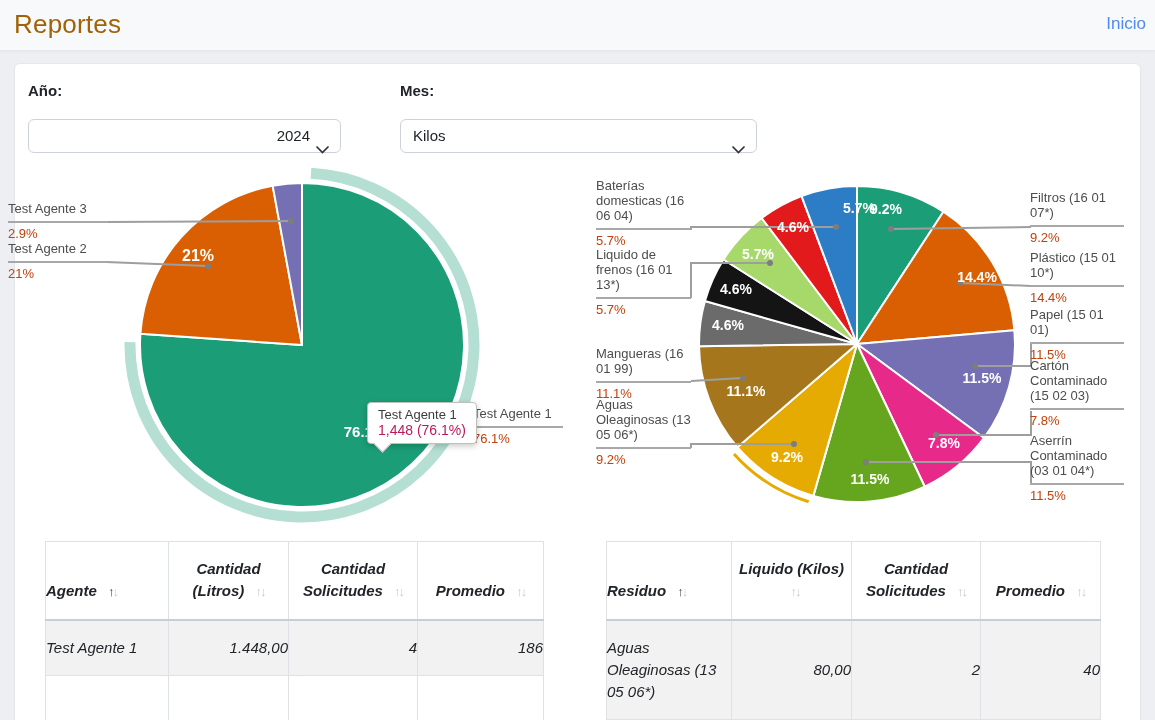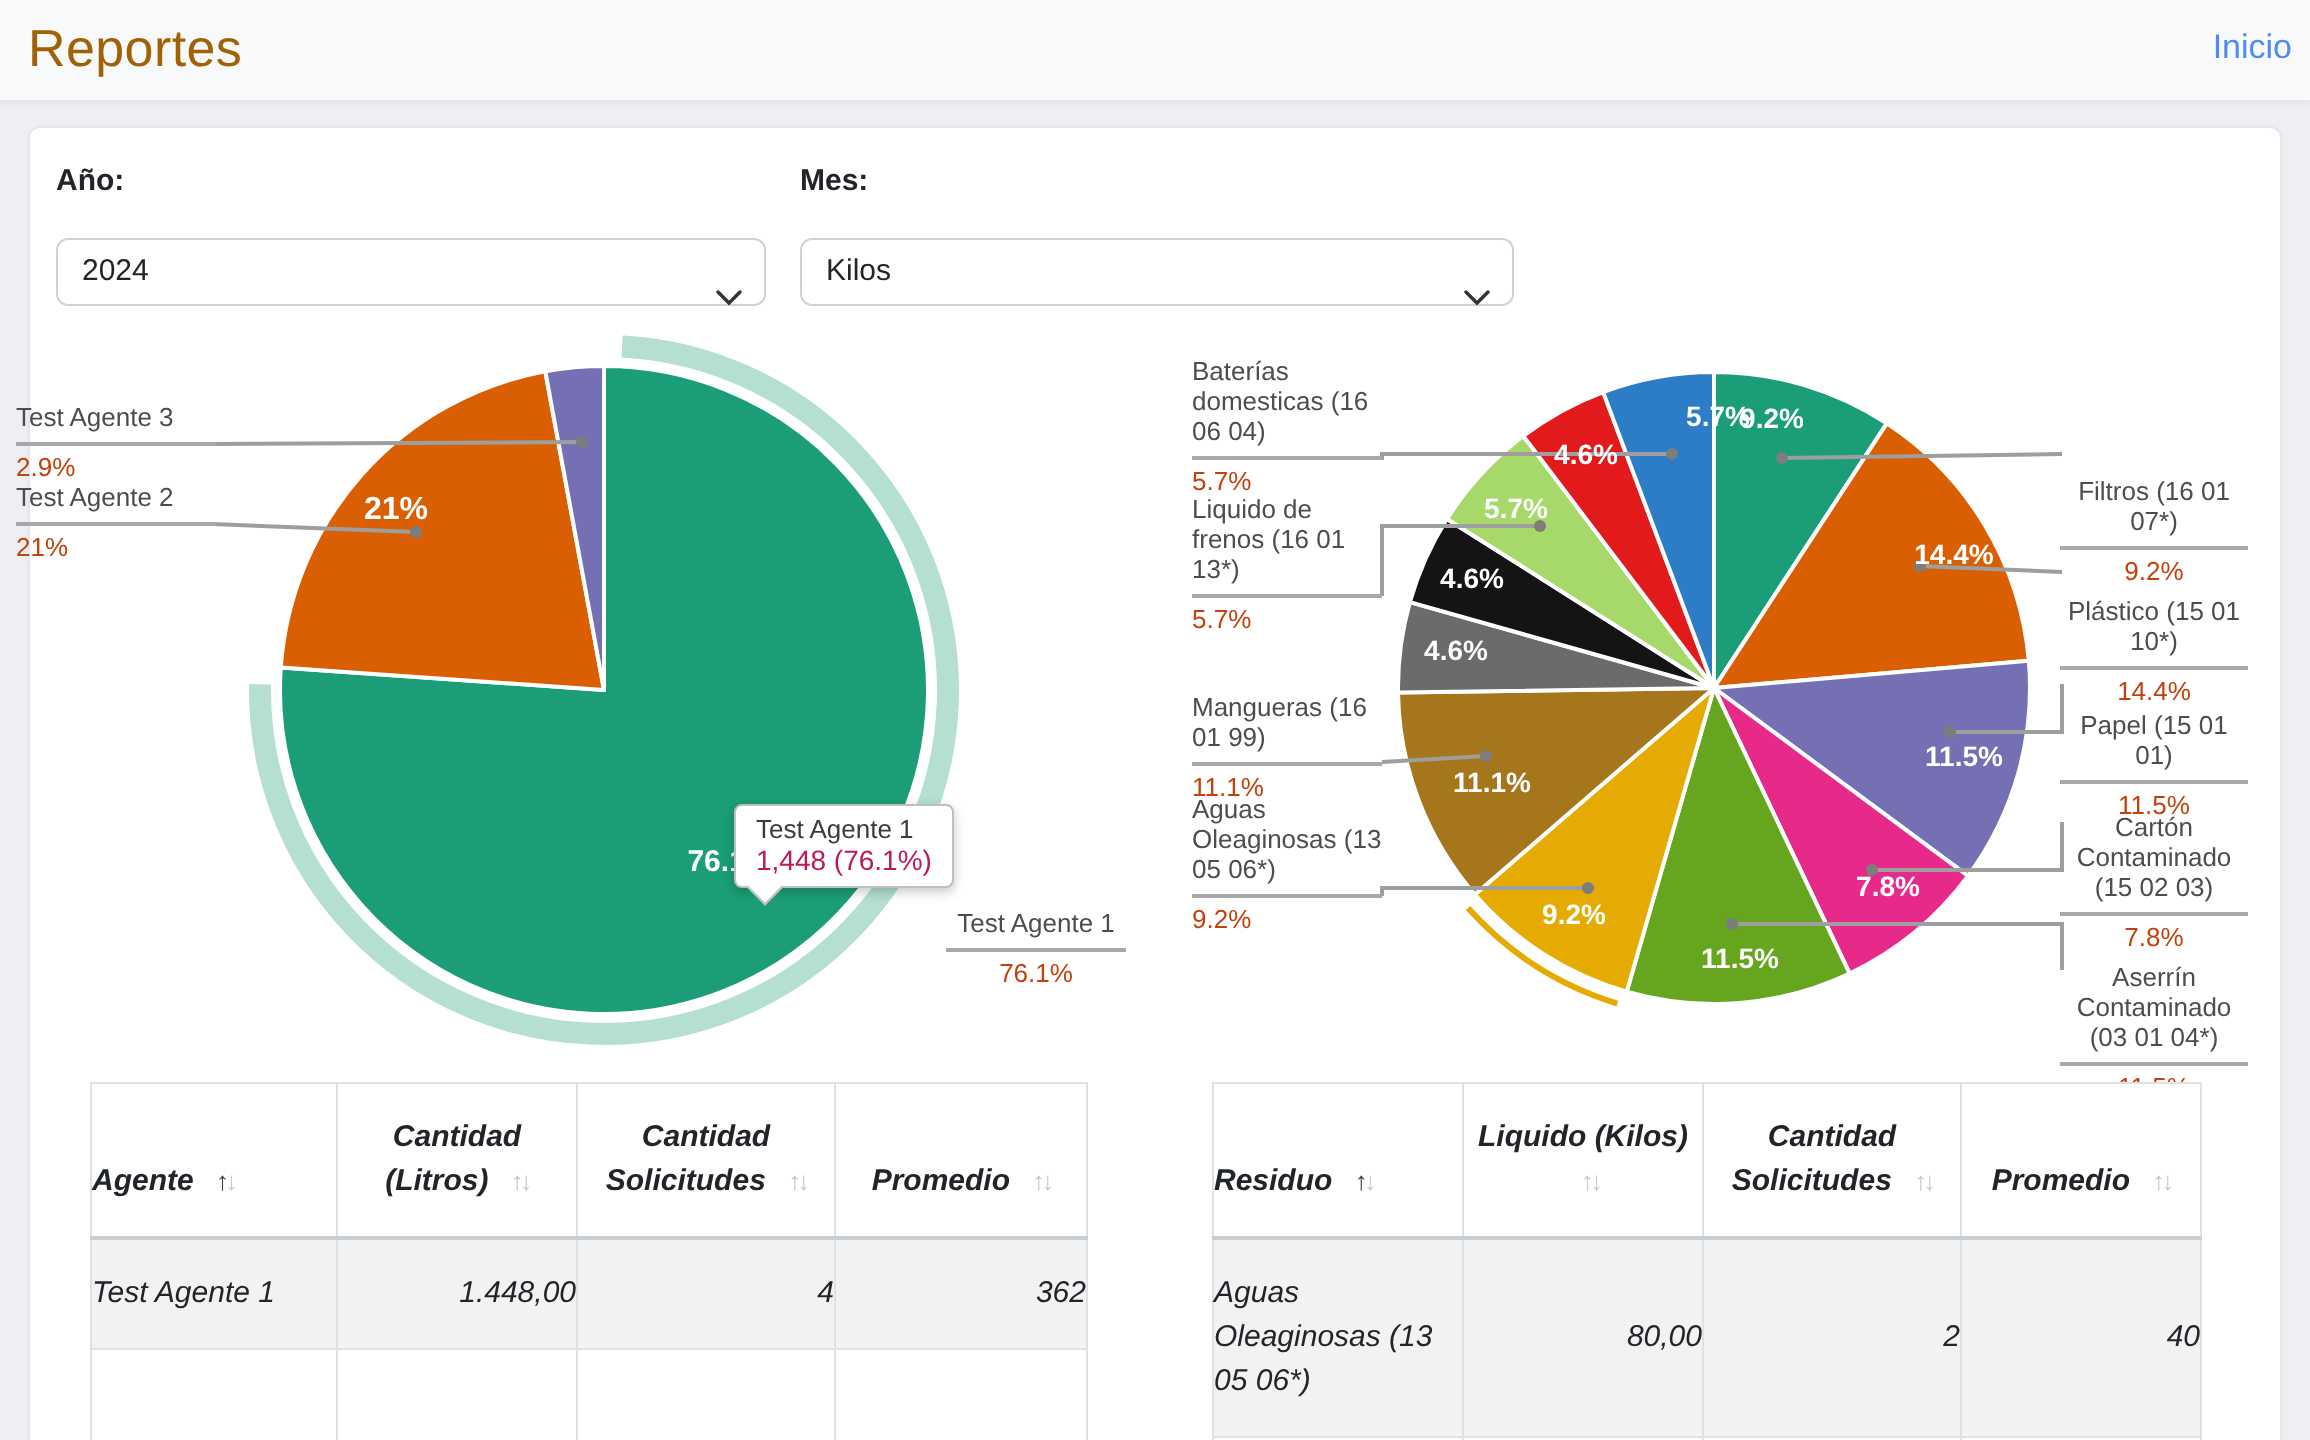--- a/index.html
+++ b/index.html
@@ -27,21 +27,21 @@
             border-radius:6px; font-size:15px; color:#212529; line-height:32px;
             padding:0 30px 0 12px; cursor:pointer; z-index:2; }
   .select .chev { position:absolute; right:11px; top:13px; }
 
   
   .charts-svg { position:absolute; left:0; top:0; width:1155px; height:720px;
                 z-index:2; pointer-events:none; }
   .cl { position:absolute; font-size:13px; line-height:15px; color:#4d4d4d; z-index:3; }
   .cl .cl-name { border-bottom:2px solid #a8a8a8; padding-bottom:5px; }
   .cl .cl-pct  { color:#c2410c; padding-top:3px; }
-  .cl.right { text-align:center;margin-top:48px; }
+  .cl.right { text-align:left; }
 
   
   .chart-tooltip { position:absolute; left:367px; top:402px; z-index:6;
                    background:#fff; border:1px solid #bfbfbf; border-radius:4px;
                    padding:4px 10px 5px 10px; box-shadow:0 2px 6px rgba(0,0,0,.22);
                    white-space:nowrap; }
   .chart-tooltip::after { content:""; position:absolute; left:8px; bottom:-7px;
                    width:12px; height:12px; background:#fff; transform:rotate(45deg);
                    border-right:1px solid #bfbfbf; border-bottom:1px solid #bfbfbf; }
   .tt-title { font-size:13px; color:#3c3c3c; position:relative; z-index:1; }
@@ -69,21 +69,21 @@
 <div class="page">
 
   <div class="topbar">
     <div class="page-title">Reportes</div>
     <a class="home-link">Inicio</a>
   </div>
 
   <div class="card"></div>
 
   <div class="field-label" style="left:28px; top:82px;">Año:</div>
-  <div class="select" style="left:28px; top:119px; width:355px;">
+  <div class="select" style="left:28px; top:119px; width:313px;text-align:right;">
     <span>2024</span>
     <span class="chev">
       <svg width="13" height="8" viewBox="0 0 13 8">
           <path d="M1 1 L6.5 6.5 L12 1" stroke="#333" stroke-width="1.7" fill="none" stroke-linecap="round"></path>
         </svg>
     </span>
   </div>
 
   <div class="field-label" style="left:400px; top:82px;">Mes:</div>
   <div class="select" style="left:400px; top:119px; width:357px;">
@@ -223,21 +223,21 @@
             <th class="c-num"><span>Cantidad (Litros)</span> <span class="sort"><span class="up">↑</span><span class="dn">↓</span></span></th>
             <th class="c-num"><span>Cantidad Solicitudes</span> <span class="sort"><span class="up">↑</span><span class="dn">↓</span></span></th>
             <th class="c-num"><span>Promedio</span> <span class="sort"><span class="up">↑</span><span class="dn">↓</span></span></th>
           </tr>
         </thead>
         <tbody>
           <tr class="odd">
             <td class="c-text">Test Agente 1</td>
             <td class="c-num">1.448,00</td>
             <td class="c-num">4</td>
-            <td class="c-num">362</td>
+            <td class="c-num">186</td>
           </tr>
           <tr class="blank">
             <td></td>
             <td></td>
             <td></td>
             <td></td>
           </tr>
         </tbody>
       </table>
     </div>

